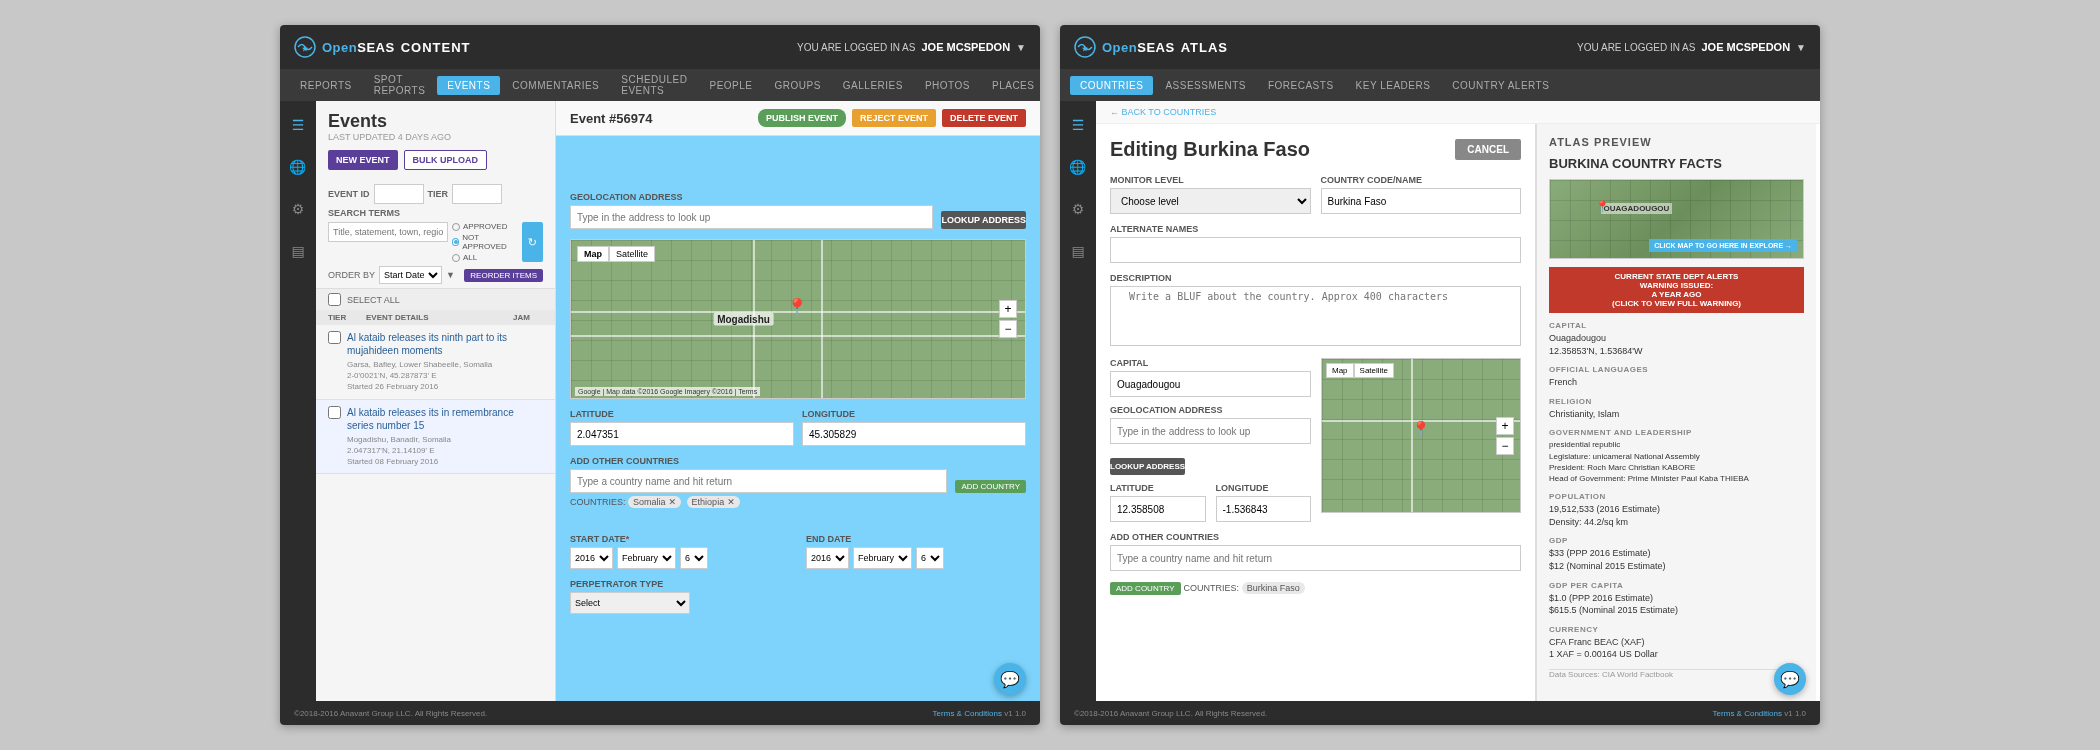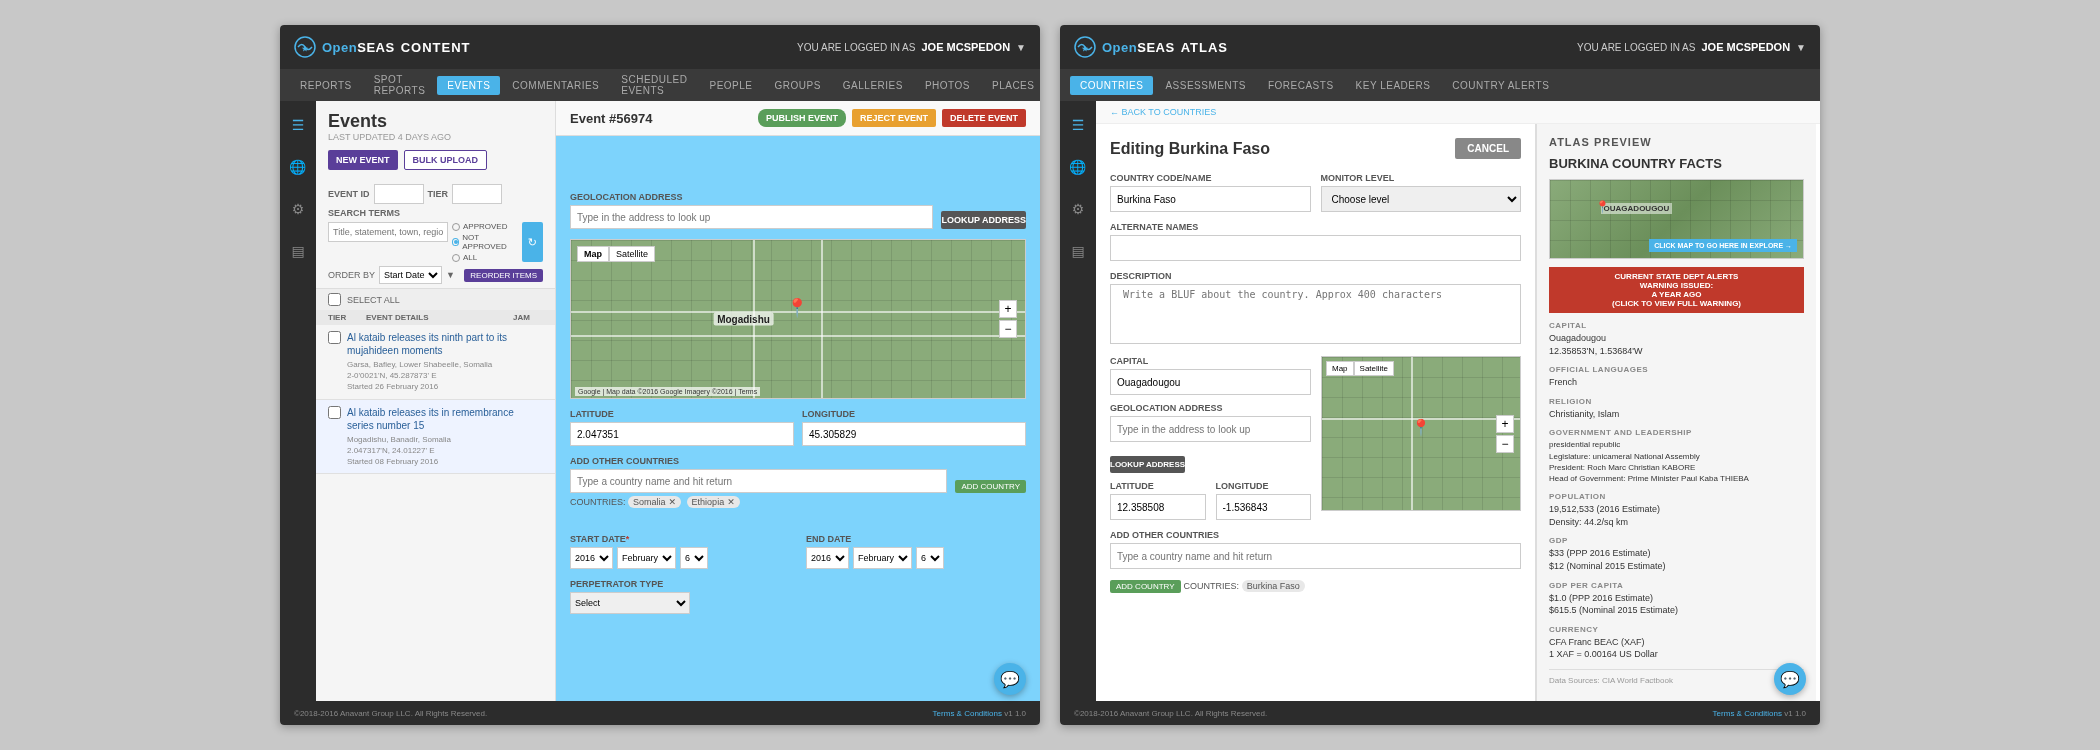--- a/index.html
+++ b/index.html
@@ -606,21 +606,21 @@
       overflow-y: auto;
       padding: 14px;
     }
     .atlas-edit-header {
       display: flex;
       align-items: center;
       justify-content: space-between;
       margin-bottom: 14px;
     }
     .atlas-edit-title {
-      font-size: 16px;
+      font-size: 20px;
       font-weight: bold;
       color: #333;
     }
     .btn-cancel {
       background: #888;
       color: #fff;
       font-size: 10px;
       font-weight: bold;
       padding: 5px 12px;
       border: none;
@@ -647,21 +647,21 @@
       height: 26px;
       border: 1px solid #ccc;
       font-size: 10px;
       padding: 0 6px;
     }
     .atlas-field-textarea {
       width: 100%;
       height: 60px;
       border: 1px solid #ccc;
       font-size: 10px;
-      padding: 4px 12px;
+      padding: 4px 18px;
       resize: none;
     }
     .atlas-field-select {
       width: 100%;
       height: 26px;
       border: 1px solid #ccc;
       font-size: 10px;
       padding: 0 6px;
     }
     .atlas-geo-row {
@@ -789,21 +789,21 @@
     .fact-value {
       font-size: 9px;
       color: #333;
       line-height: 1.4;
     }
     .data-source {
       font-size: 8px;
       color: #999;
       margin-top: 8px;
       border-top: 1px solid #ddd;
-      padding-top: 6px;
+      padding-top: 0;
     }
 
     
     .panel-wrapper { position: relative; }
 
     
     .map-grid {
       position: absolute;
       top: 0; left: 0; right: 0; bottom: 0;
       background-image:
@@ -937,21 +937,21 @@
             </div>
           </div>
         </div>
 
         <div class="event-item" style="background:#eef3ff;">
           <input type="checkbox" style="">
           <div class="event-content">
             <div class="event-title">Al kataib releases its in remembrance series number 15</div>
             <div class="event-meta">
               <span>Mogadishu, Banadir, Somalia</span><br>
-              <span>2.047317'N, 24.01227' E</span><br>
+              <span>2.047317'N, 21.14109' E</span><br>
               <span>Started 08 February 2016</span>
             </div>
           </div>
         </div>
       </div>
     </div>
 
     <div class="detail-panel">
       <div class="detail-header">
         <span class="detail-event-id">Event #56974</span>
@@ -1102,28 +1102,28 @@
       <div class="atlas-main">
 
         <div class="atlas-edit-form">
           <div class="atlas-edit-header">
             <span class="atlas-edit-title">Editing Burkina Faso</span>
             <button class="btn-cancel">CANCEL</button>
           </div>
 
           <div class="atlas-form-grid">
             <div class="atlas-field">
-              <div class="atlas-field-label">COUNTRY CODE/NAME</div>
-              <input class="atlas-field-input" type="text" value="Burkina Faso" style="">
-            </div>
-            <div class="atlas-field">
               <div class="atlas-field-label">MONITOR LEVEL</div>
               <select class="atlas-field-select">
                 <option>Choose level</option>
               </select>
+            </div>
+            <div class="atlas-field">
+              <div class="atlas-field-label">COUNTRY CODE/NAME</div>
+              <input class="atlas-field-input" type="text" value="Burkina Faso" style="">
             </div>
           </div>
 
           <div class="atlas-field" style="margin-bottom:10px;">
             <div class="atlas-field-label">ALTERNATE NAMES</div>
             <input class="atlas-field-input" type="text" style="width: 100%;">
           </div>
 
           <div class="atlas-field" style="margin-bottom:10px;">
             <div class="atlas-field-label">DESCRIPTION</div>

